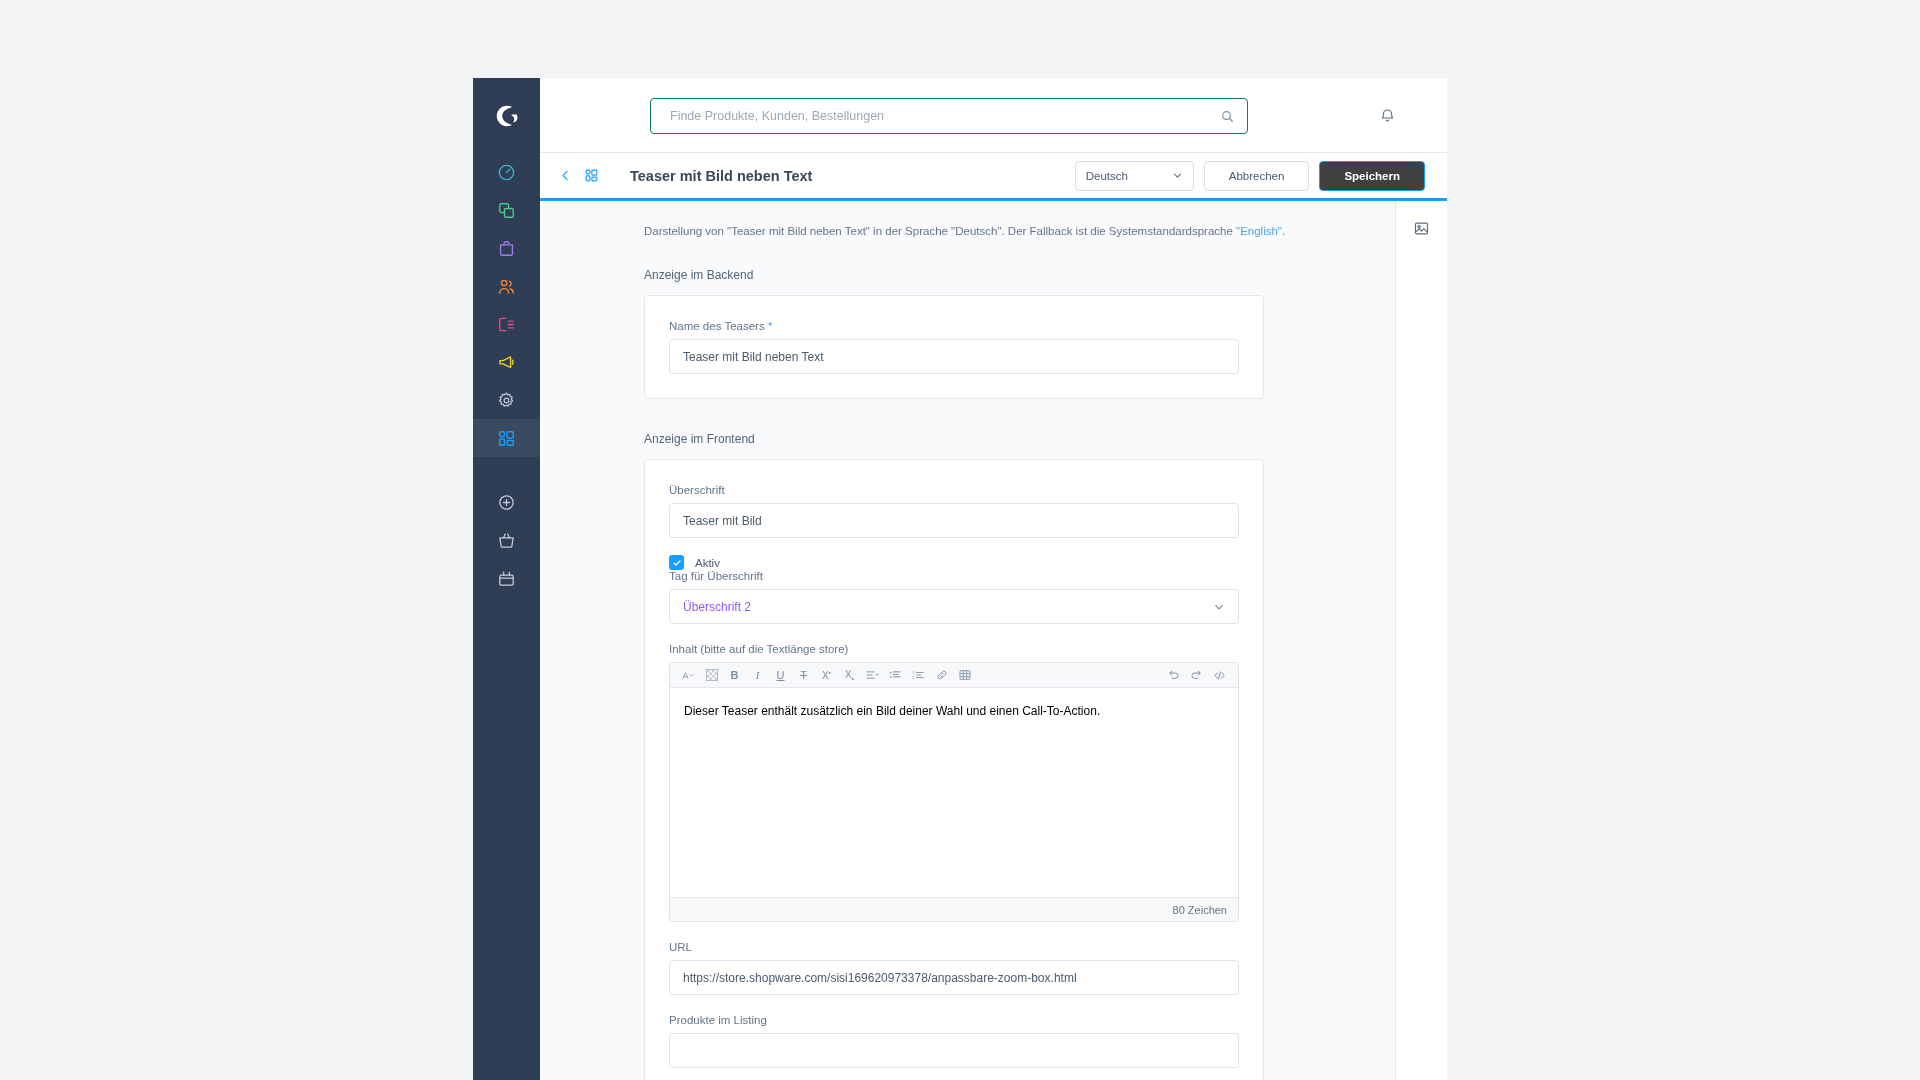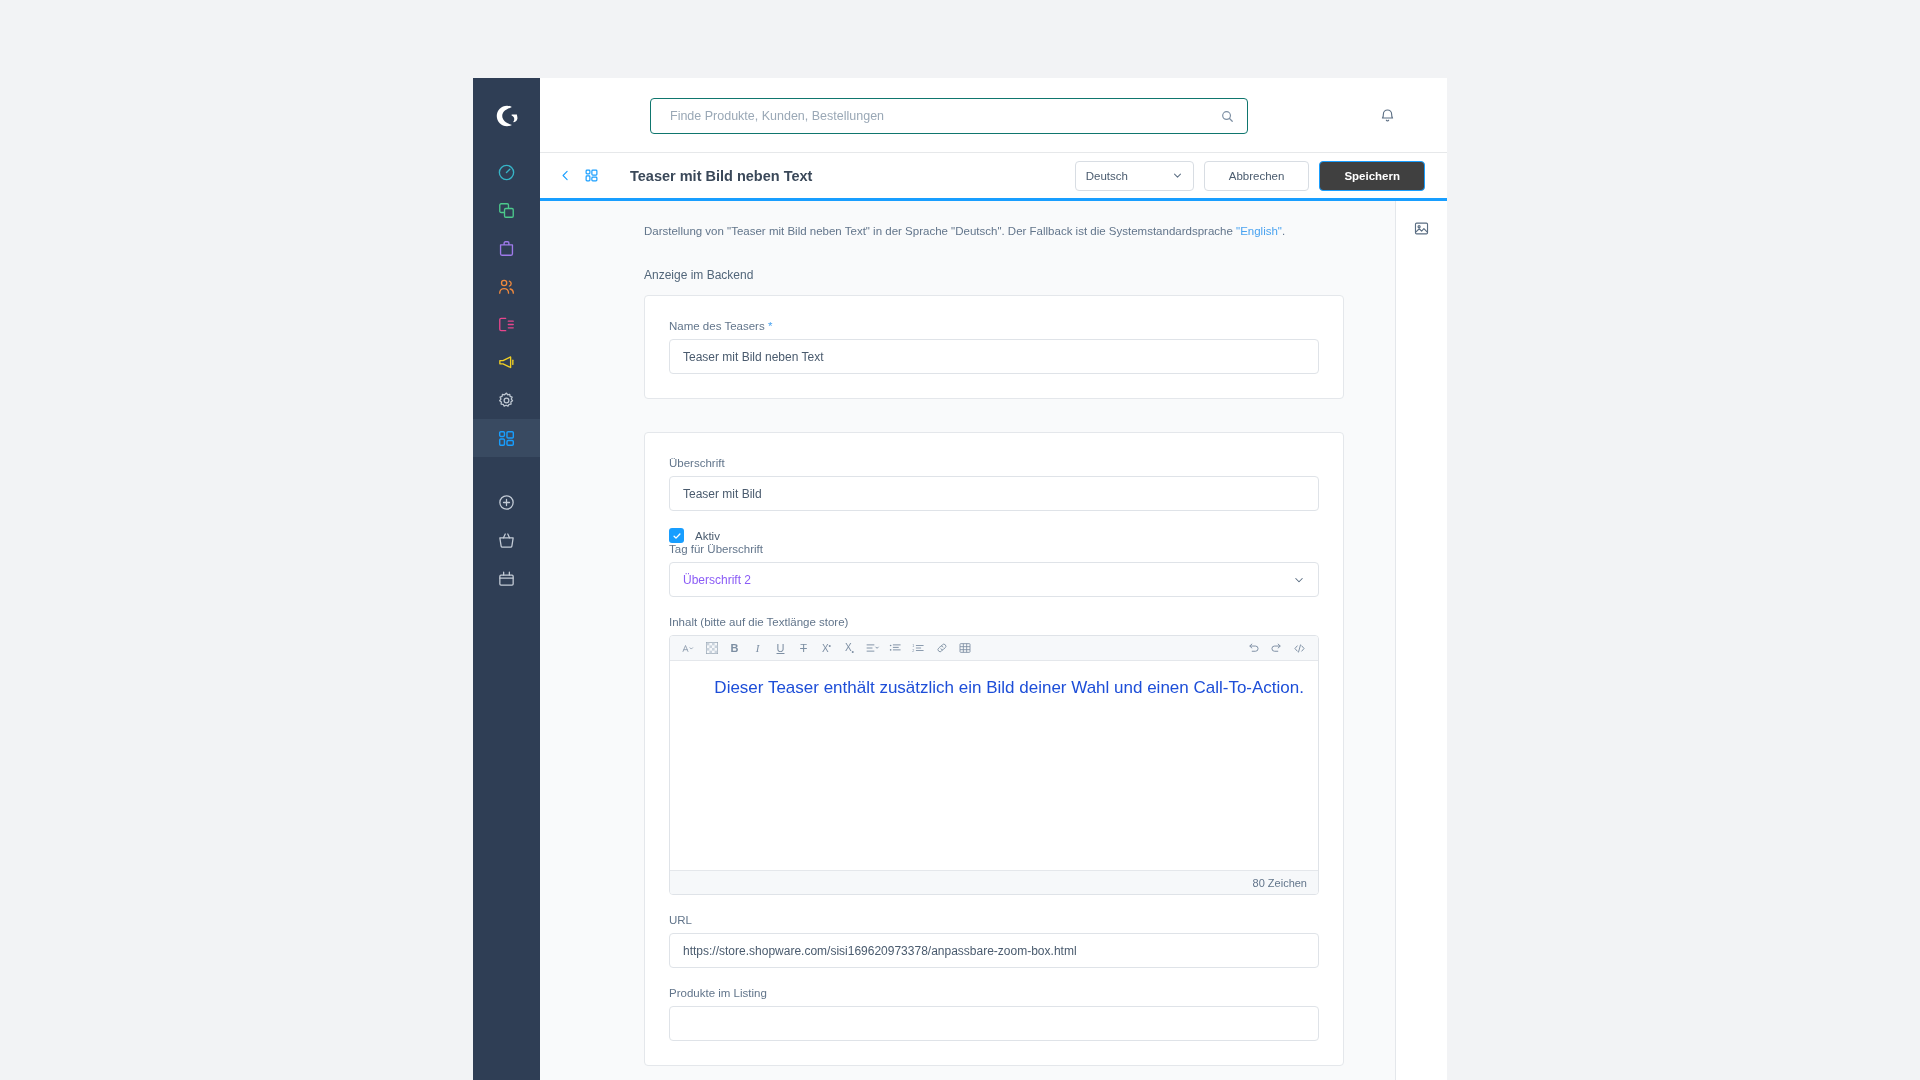--- a/index.html
+++ b/index.html
@@ -105,21 +105,21 @@
     font-size: 11.5px; color: #62758b; margin-bottom: 28px;
     margin-left: 52px; line-height: 1.5;
   }
   .desc-line a { color: #4aa3f0; text-decoration: none; }
 
   .section-title {
     font-size: 12px; color: #52667a; margin-bottom: 13px; margin-left: 52px;
   }
   .card {
     background: #fff; border: 1px solid #e4e7eb; border-radius: 4px;
-    margin: 0 0 33px 52px; padding: 24px 24px 24px 24px; width: 700px;
+    margin: 0 0 33px 52px; padding: 24px 24px 24px 24px; width: 620px;
   }
   .field { margin-bottom: 0; }
   .field + .field { margin-top: 19px; }
   .field-label {
     font-size: 11.5px; color: #62758b; display: block; margin-bottom: 7px;
   }
   .req { color: #4aa3f0; }
   .text-input {
     width: 100%; height: 35px; border: 1px solid #dfe3e8; border-radius: 4px;
     background: #fff; padding: 0 13px; font-size: 12px; color: #4a5b6e;
@@ -146,21 +146,21 @@
     display: flex; align-items: center; padding: 0 8px;
   }
   .tb-grp { display: flex; align-items: center; gap: 2px; }
   .tb-btn {
     width: 21px; height: 19px; display: flex; align-items: center; justify-content: center;
     cursor: pointer; color: #7d8fa3; font-size: 11px;
   }
   .tb-btn svg { display: block; }
   .tb-spacer { flex: 1; }
   .editor-body {
-    height: 209px; padding: 14px 14px; font-size: 17px; color: #1d4ed8; line-height: 1.5; text-align: right;
+    height: 209px; padding: 14px 14px; font-size: 12px; color: #000000; line-height: 1.5;
   }
   .editor-footer {
     height: 24px; background: #f6f8fa; border-top: 1px solid #e4e7eb;
     display: flex; align-items: center; justify-content: flex-end;
     padding-right: 11px; font-size: 11px; color: #62758b;
   }
 
   
   #right-panel {
     width: 52px; flex: 0 0 52px; background: #fff; border-left: 1px solid #e4e7eb;
@@ -327,20 +327,21 @@
           <div class="card">
             <div class="field">
               <label class="field-label">
                 <span>Name des Teasers</span>
                 <span class="req">*</span>
               </label>
               <input class="text-input" value="Teaser mit Bild neben Text" style="">
             </div>
           </div>
 
+          <div class="section-title">Anzeige im Frontend</div>
           <div class="card">
 
             <div class="field">
               <label class="field-label">Überschrift</label>
               <input class="text-input" value="Teaser mit Bild" style="">
             </div>
 
             <div class="checkbox-row">
               <span class="cb">
                 <svg width="10" height="10" viewBox="0 0 24 24" fill="none" stroke="#ffffff" stroke-width="3.2">

